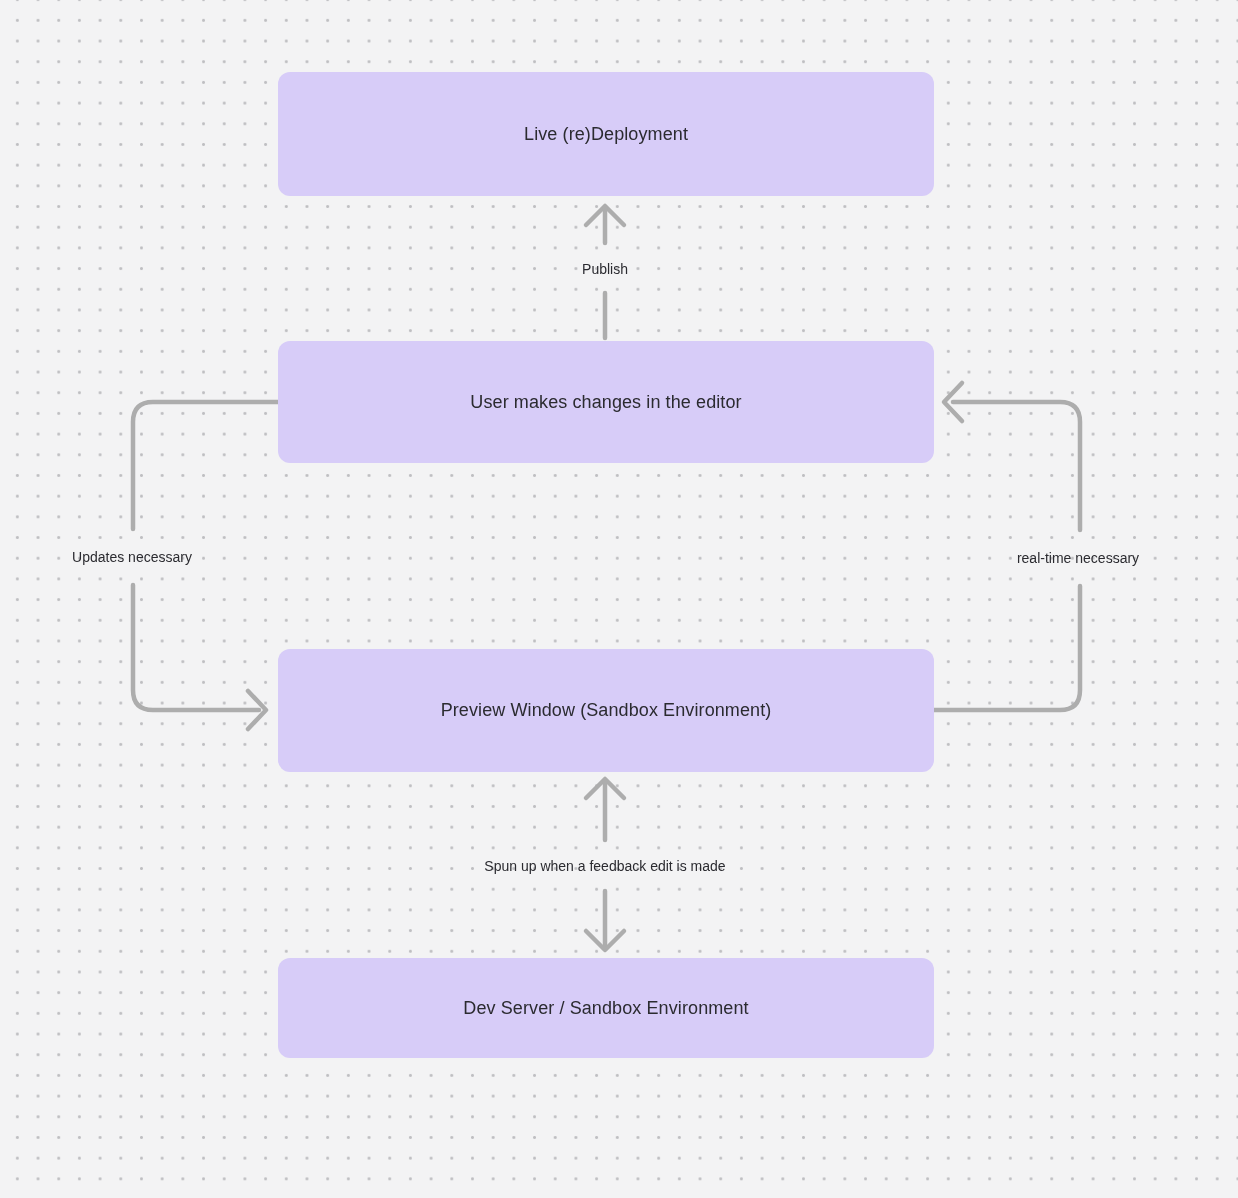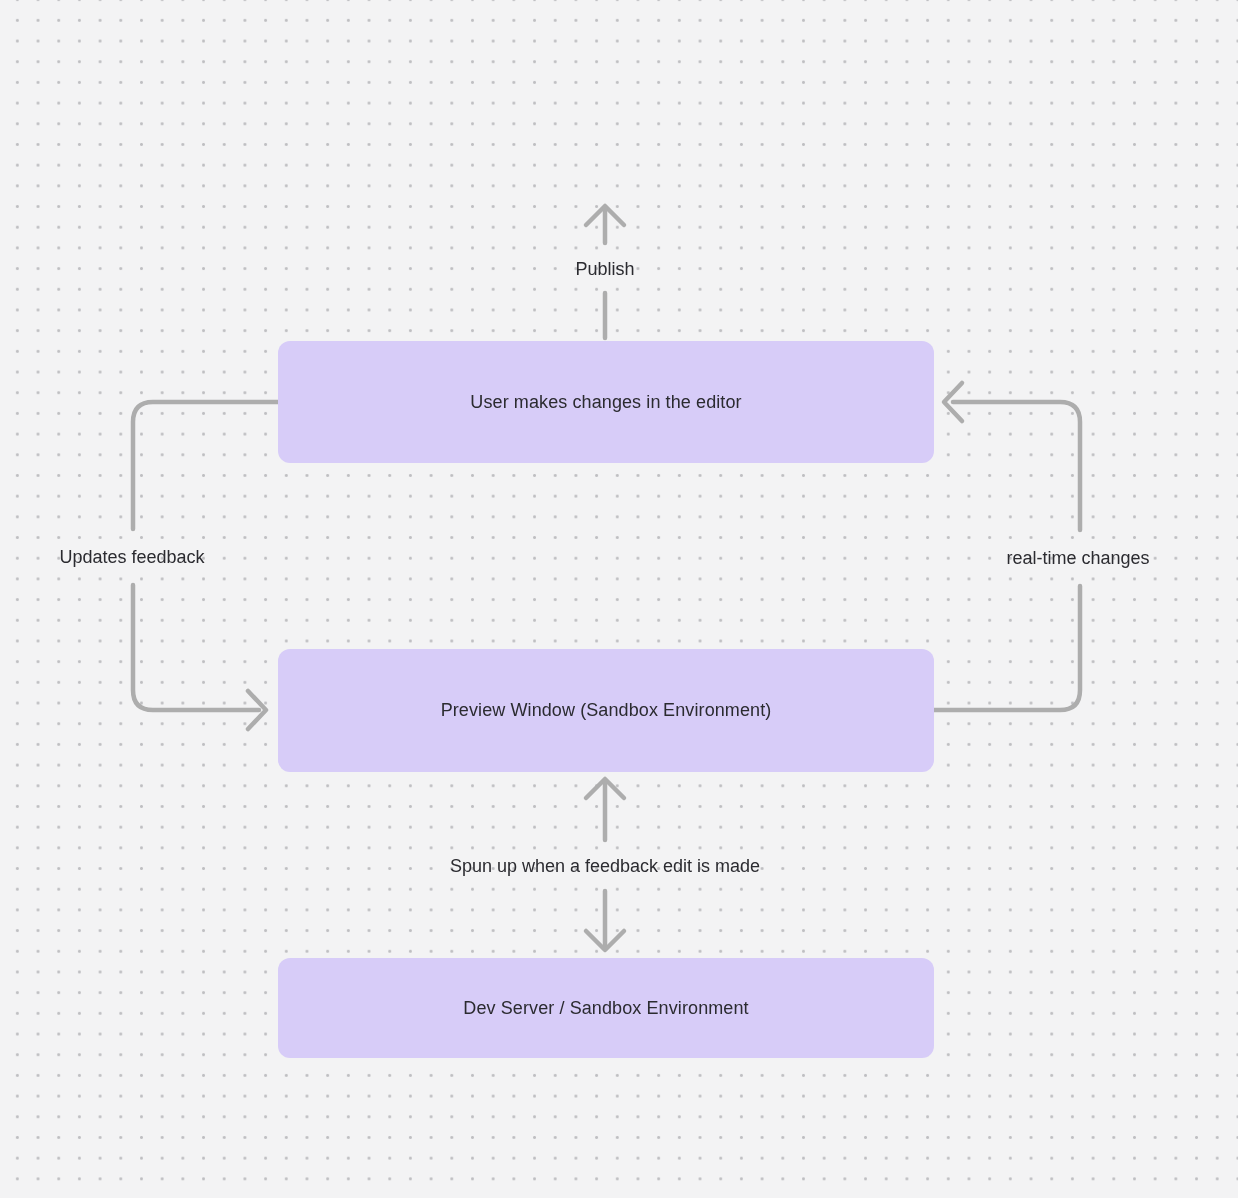--- a/index.html
+++ b/index.html
@@ -29,21 +29,21 @@
   }
   .node-label {
     font-size: 18px;
     color: #2b2b30;
     text-align: center;
     letter-spacing: 0.1px;
   }
   .edge-label {
     position: absolute;
     transform: translate(-50%, -50%);
-    font-size: 18px;
+    font-size: 14px;
     color: #2b2b30;
     white-space: nowrap;
   }
   svg.connectors {
     position: absolute;
     left: 0;
     top: 0;
     pointer-events: none;
   }
   svg.connectors path, svg.connectors polyline, svg.connectors line {
@@ -80,34 +80,37 @@
     </g>
 
     <g>
       <polyline points="586,798 605,779 624,798"></polyline>
       <line x1="605" y1="781" x2="605" y2="840"></line>
       <line x1="605" y1="891" x2="605" y2="948"></line>
       <polyline points="586,931 605,950 624,931"></polyline>
     </g>
   </svg>
 
+  <div class="node" style="top:72px;height:124px;">
+    <div class="node-label">Live (re)Deployment</div>
+  </div>
 
   <div class="node" style="top:649px;height:123px;">
     <div class="node-label">Preview Window (Sandbox Environment)</div>
   </div>
 
   <div class="node" style="top:341px;height:122px;">
     <div class="node-label">User makes changes in the editor</div>
   </div>
 
   <div class="node" style="top:958px;height:100px;">
     <div class="node-label">Dev Server / Sandbox Environment</div>
   </div>
 
   <div class="edge-label" style="left:605px;top:269px;">Publish</div>
 
-  <div class="edge-label" style="left:132px;top:557px;">Updates feedback</div>
+  <div class="edge-label" style="left:132px;top:557px;">Updates necessary</div>
 
-  <div class="edge-label" style="left:1078px;top:558px;">real-time changes</div>
+  <div class="edge-label" style="left:1078px;top:558px;">real-time necessary</div>
 
   <div class="edge-label" style="left:605px;top:866px;">Spun up when a feedback edit is made</div>
 
 </div>
 
 </body></html>

